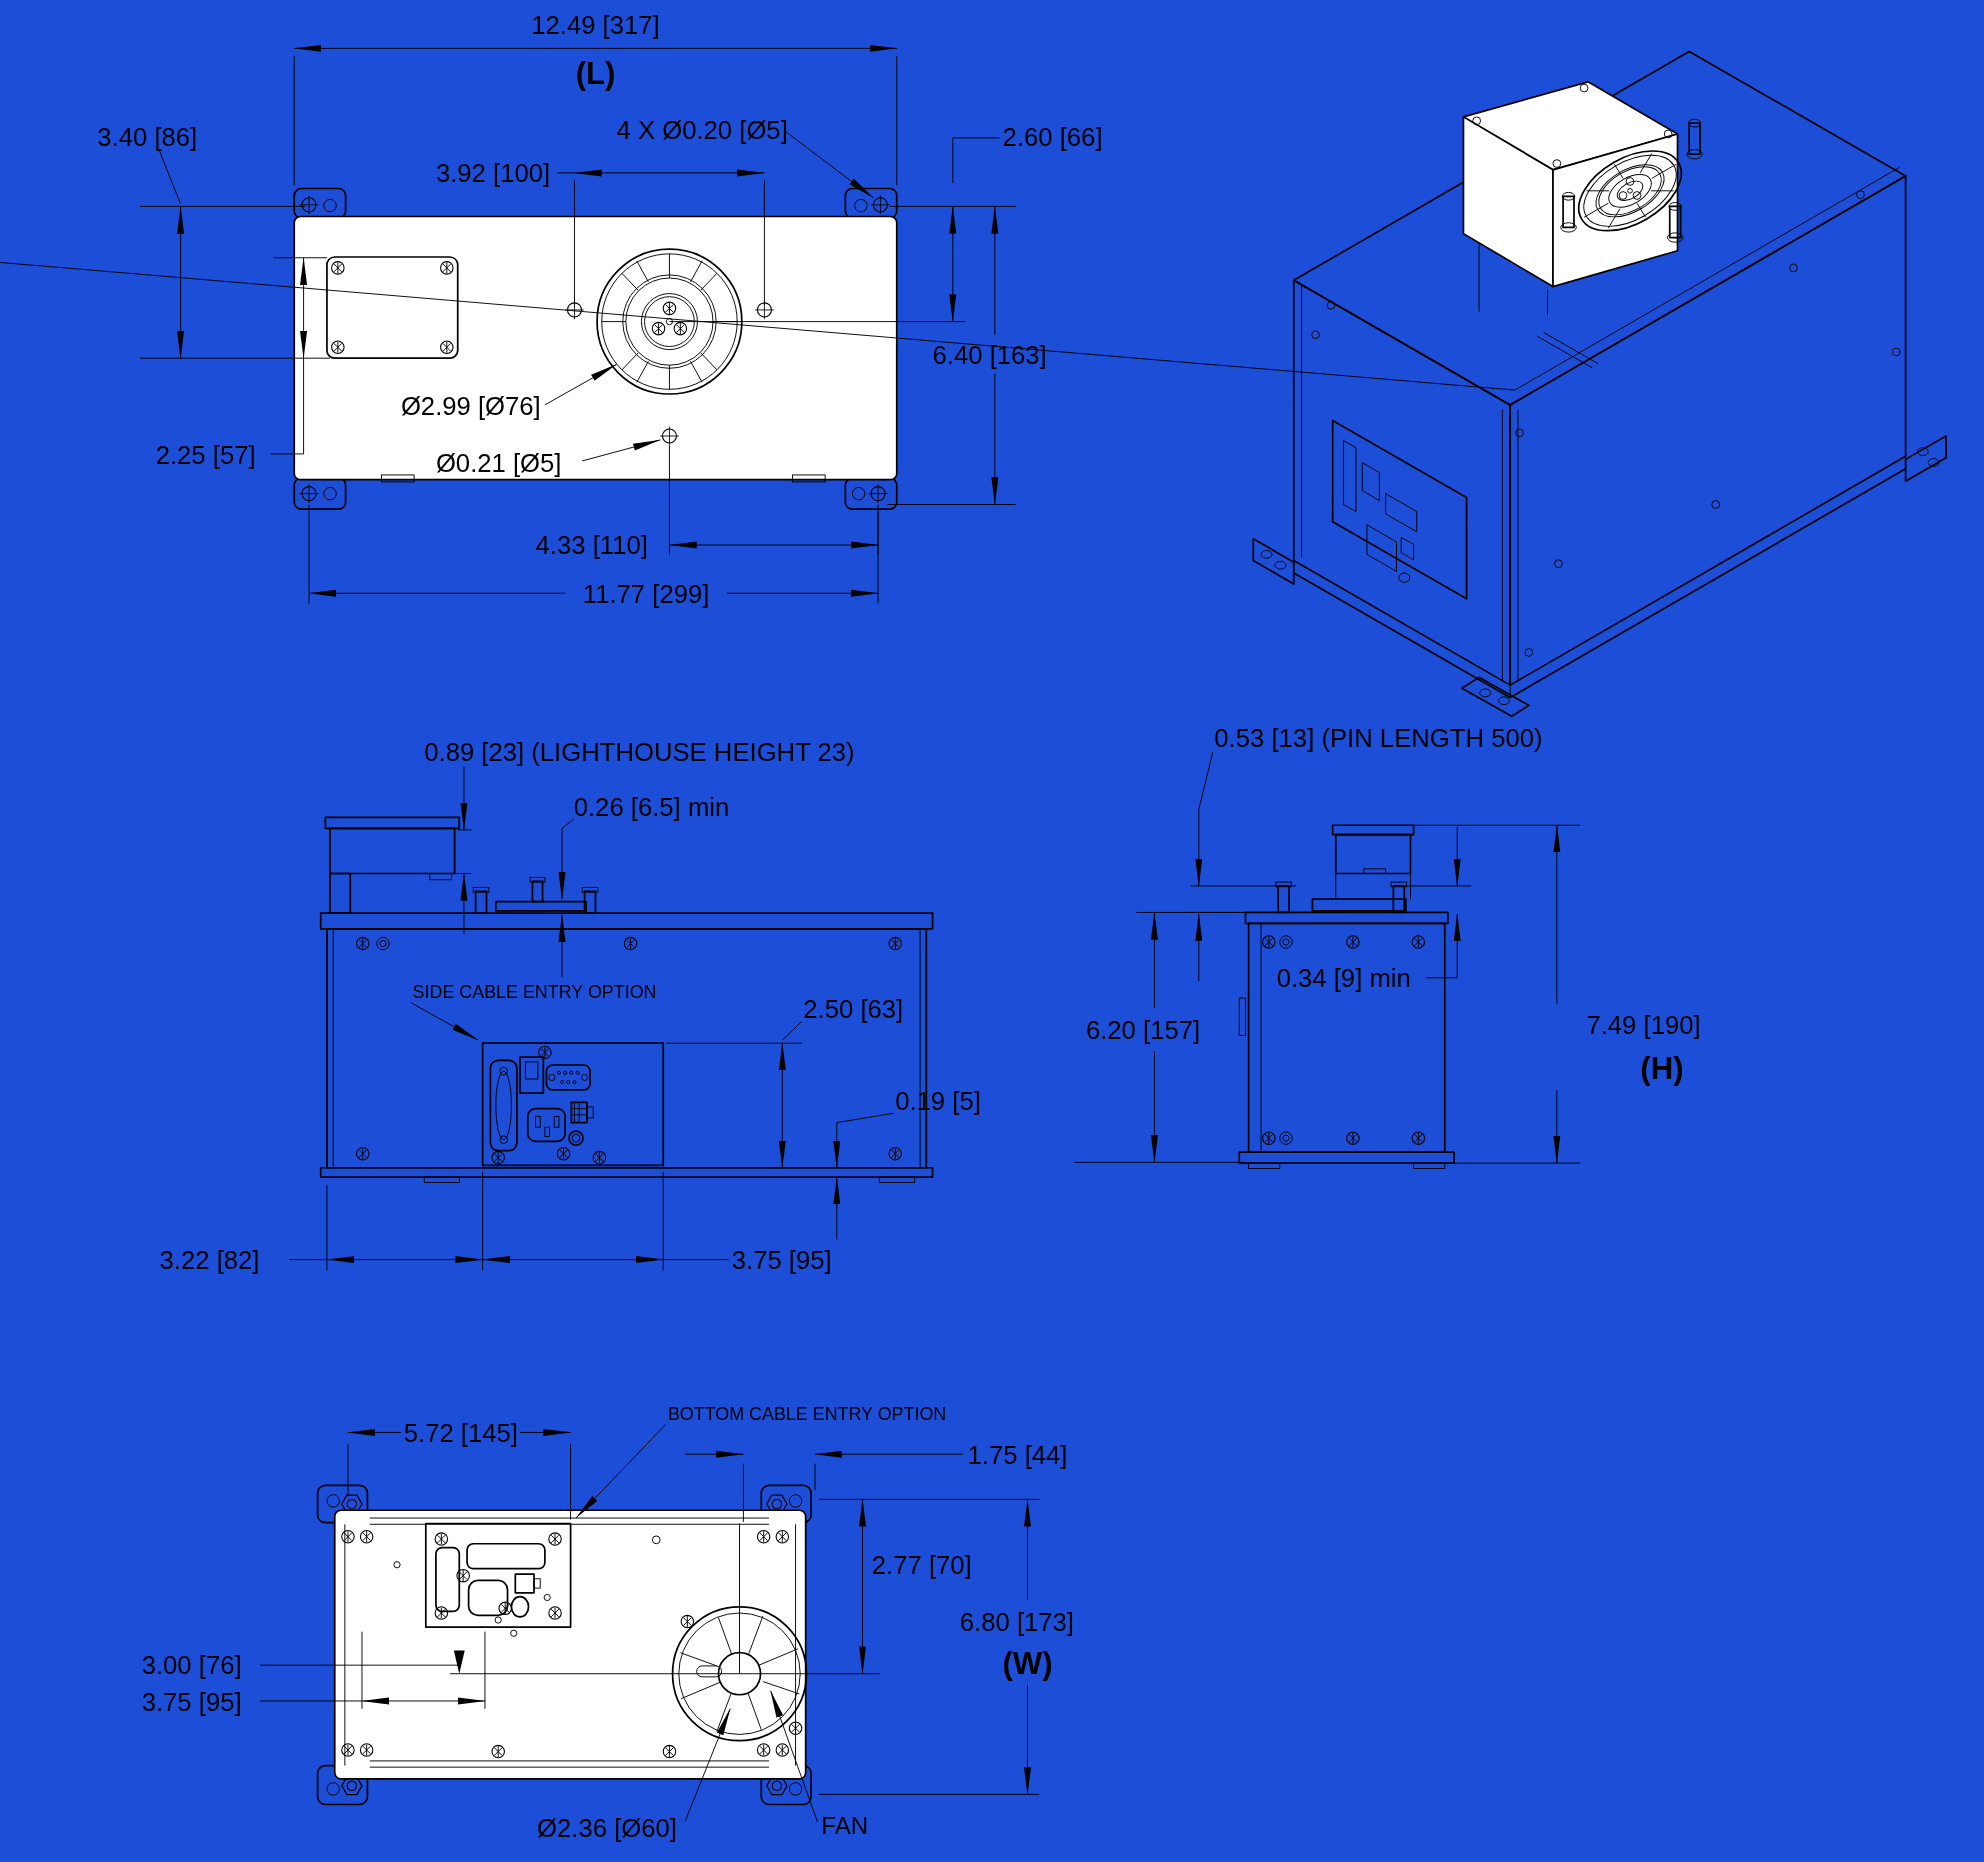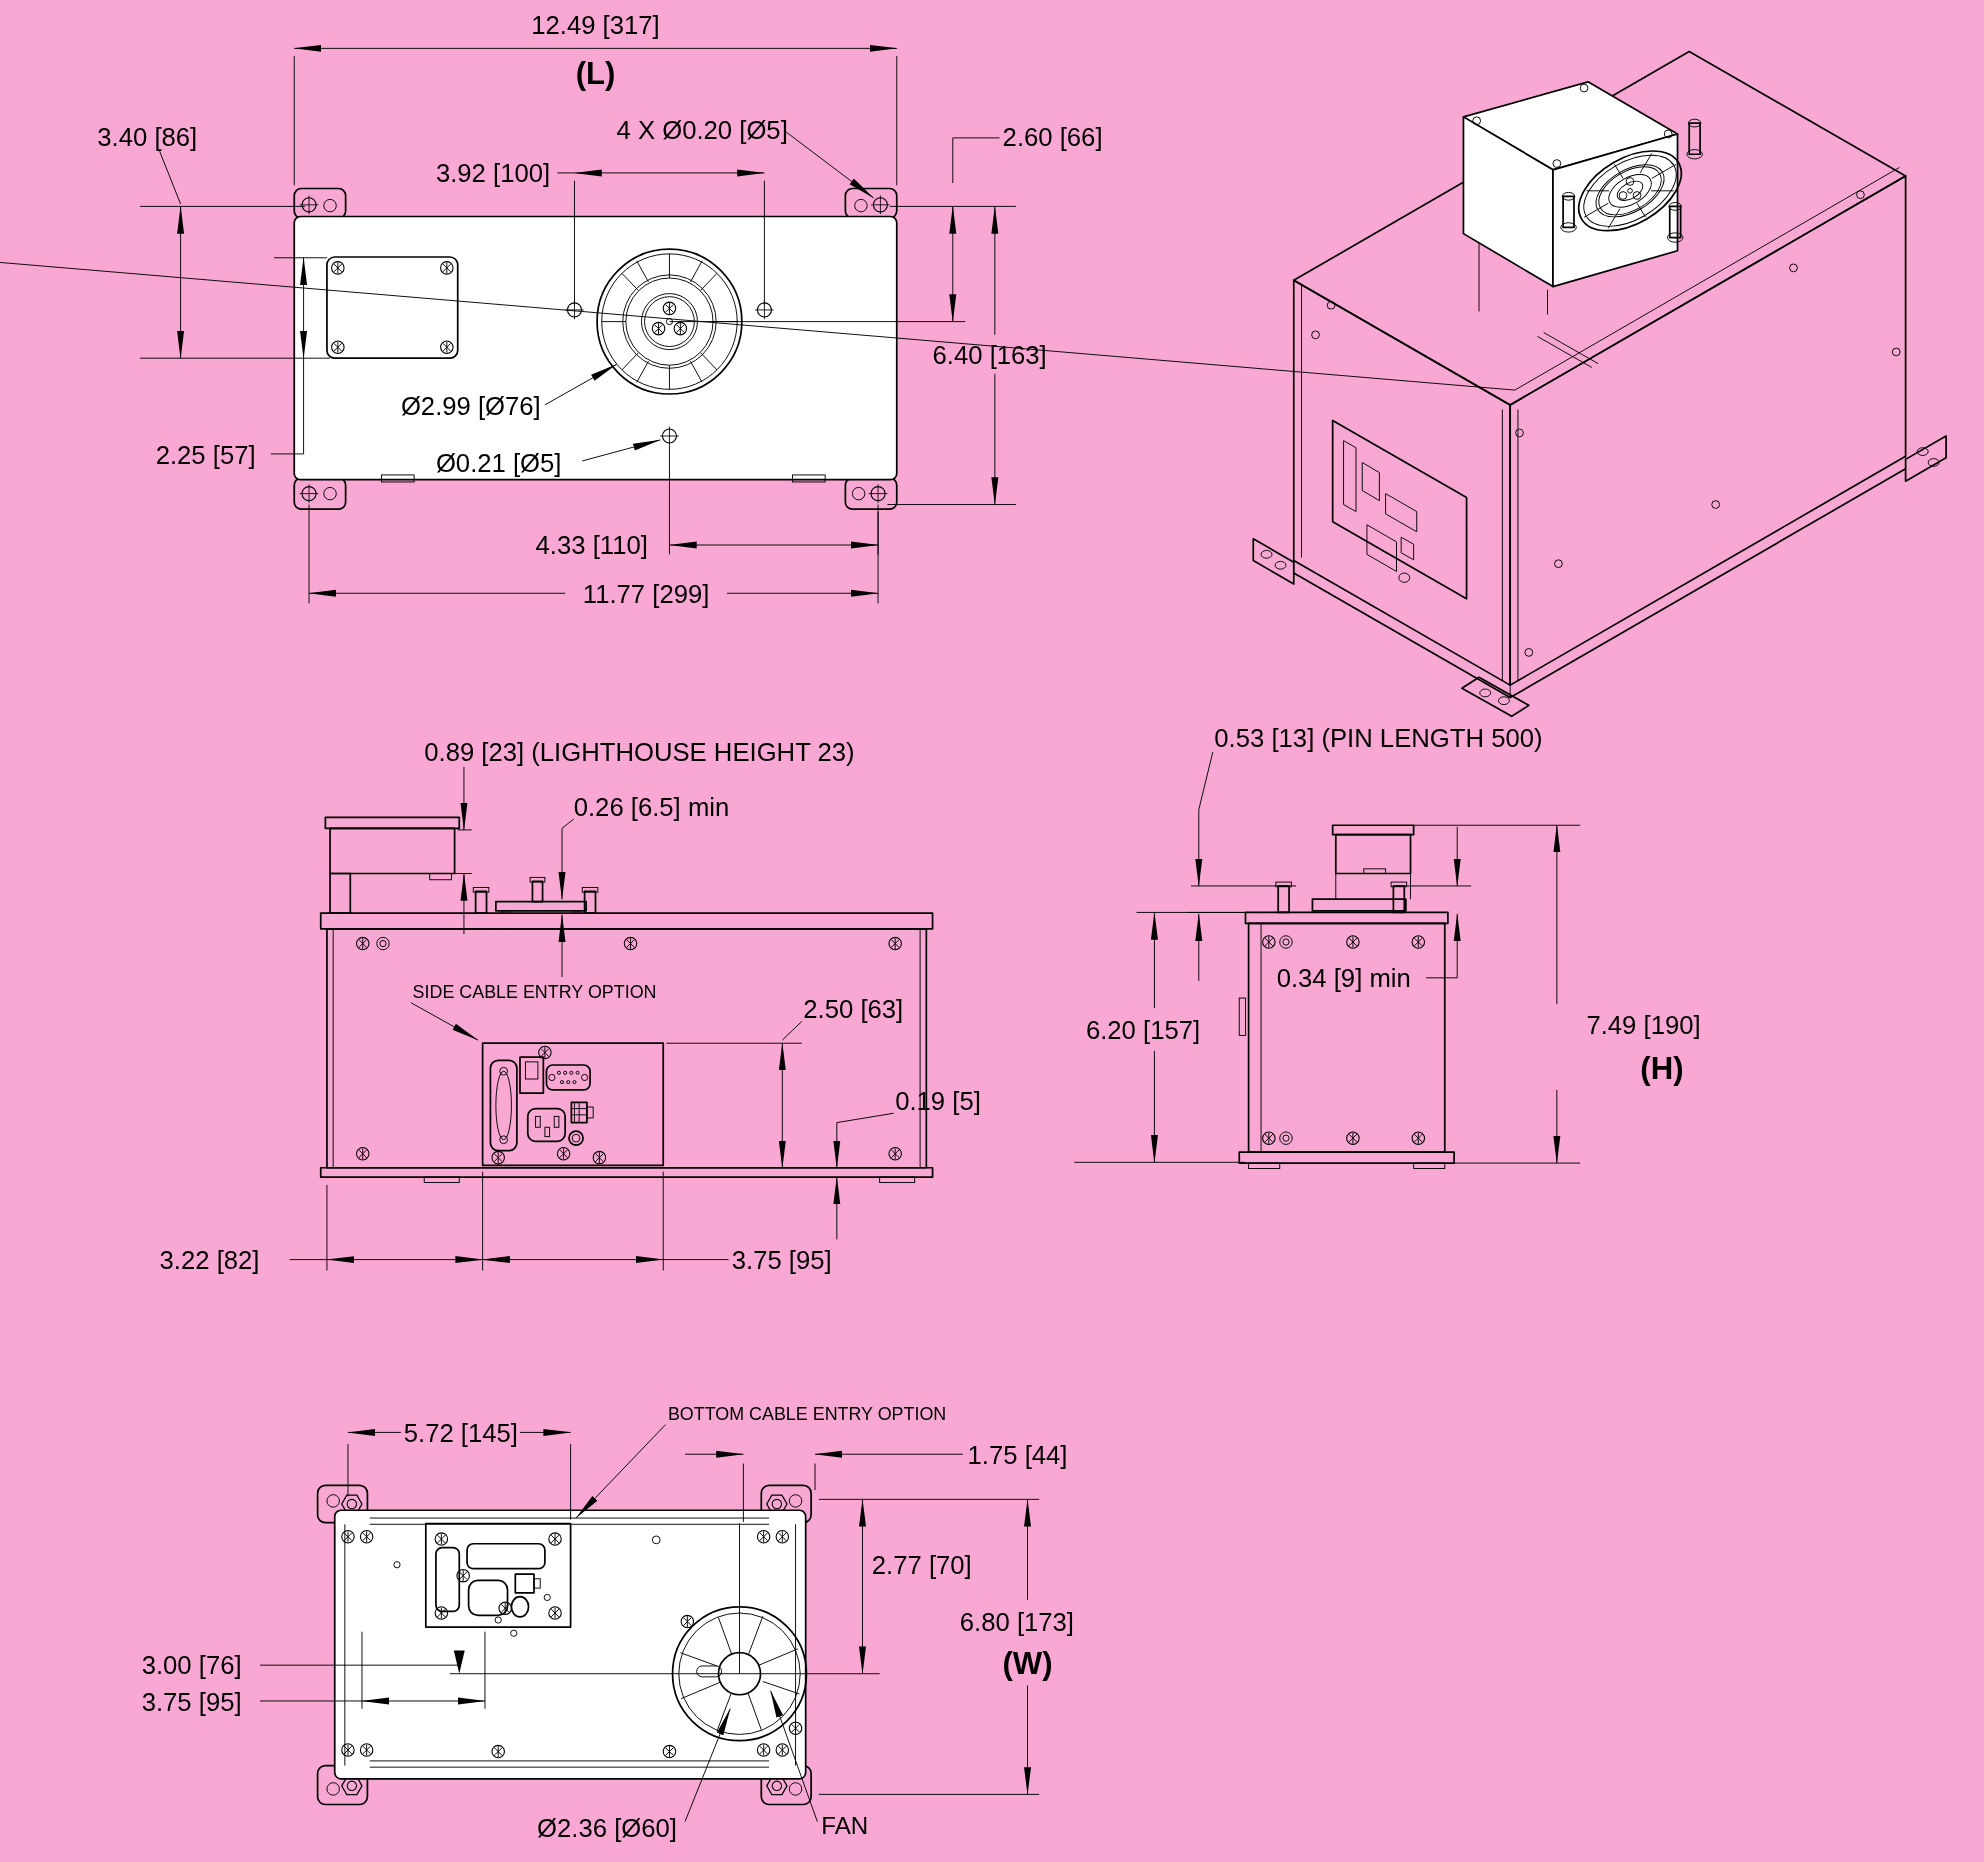--- a/index.html
+++ b/index.html
@@ -1,16 +1,16 @@
 <!DOCTYPE html>
 <html style="font-size:12.5px"><head>
 <meta charset="utf-8">
 <style>
   html,body{margin:0;padding:0;background:#ffffff;}
-  #stage{width:1985px;height:1863px;background:#f9a8d4;position:relative;}
+  #stage{width:1985px;height:1863px;background:#1d4ed8;position:relative;}
   svg{display:block;}
   svg text{font-family:"Liberation Sans","DejaVu Sans",sans-serif;fill:#000;}
   .dim{font-size:33px;}
   .note{font-size:23px;}
   .big{font-size:40px;font-weight:bold;}
   .fan{font-size:31px;}
   .o{fill:none;stroke:#000;stroke-width:2.2;stroke-linejoin:round;}
   .t{fill:none;stroke:#000;stroke-width:1.2;}
   .d{fill:none;stroke:#000;stroke-width:1.2;}
   .w{fill:#fff;stroke:#000;stroke-width:2.2;stroke-linejoin:round;}

